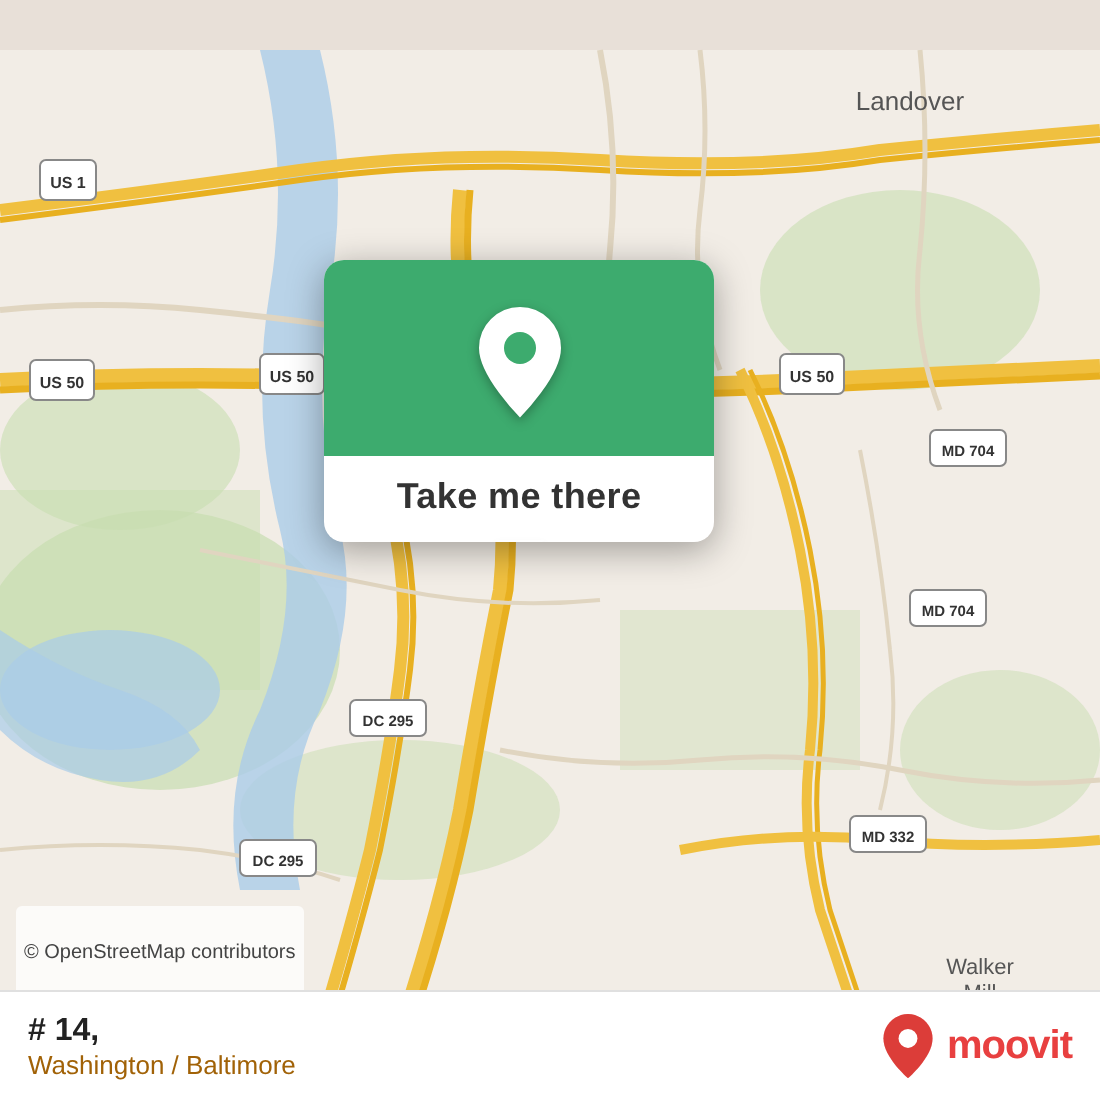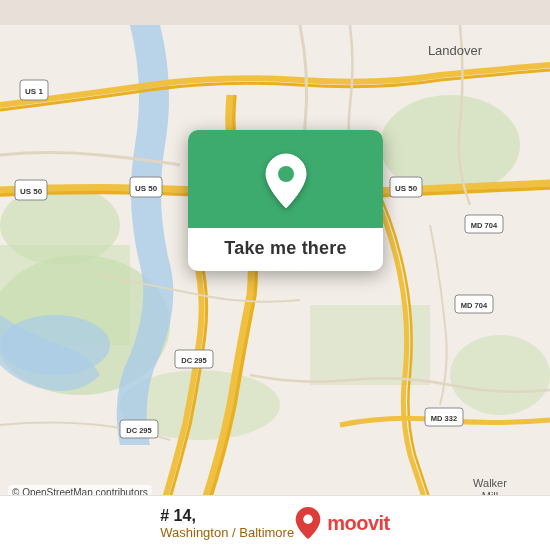--- a/index.html
+++ b/index.html
@@ -25,21 +25,21 @@
       width: 100%;
       height: 100%;
       position: absolute;
       top: 0; left: 0;
     }
 
     
     #popup-card {
       position: absolute;
       top: 130px;
-      left: 188px;
+      left: 162px;
       width: 195px;
       background: white;
       border-radius: 10px;
       box-shadow: 0 4px 18px rgba(0,0,0,0.35);
       display: flex;
       flex-direction: column;
       align-items: center;
       overflow: hidden;
       z-index: 10;
     }
@@ -85,21 +85,21 @@
     
     #bottom-bar {
       position: absolute;
       bottom: 0;
       left: 0;
       width: 100%;
       background: white;
       padding: 10px 14px;
       display: flex;
       align-items: center;
-      justify-content: center;
+      justify-content: space-between;
       border-top: 1px solid #e0e0e0;
       z-index: 20;
     }
 
     #bottom-left {
       display: flex;
       flex-direction: column;
     }
 
     #stop-number {
@@ -132,21 +132,21 @@
     }
 
     
     #osm-attribution {
       position: absolute;
       bottom: 50px;
       left: 8px;
       font-size: 10px;
       color: #444;
       background: rgba(255,255,255,0.75);
-      padding: 2px 4px;
+      padding: 18px 4px;
       border-radius: 3px;
       z-index: 15;
     }
   </style>
 </head>
 <body>
 
 <div id="map-container">
 
   <svg id="map-bg" viewBox="0 0 550 500" xmlns="http://www.w3.org/2000/svg">

